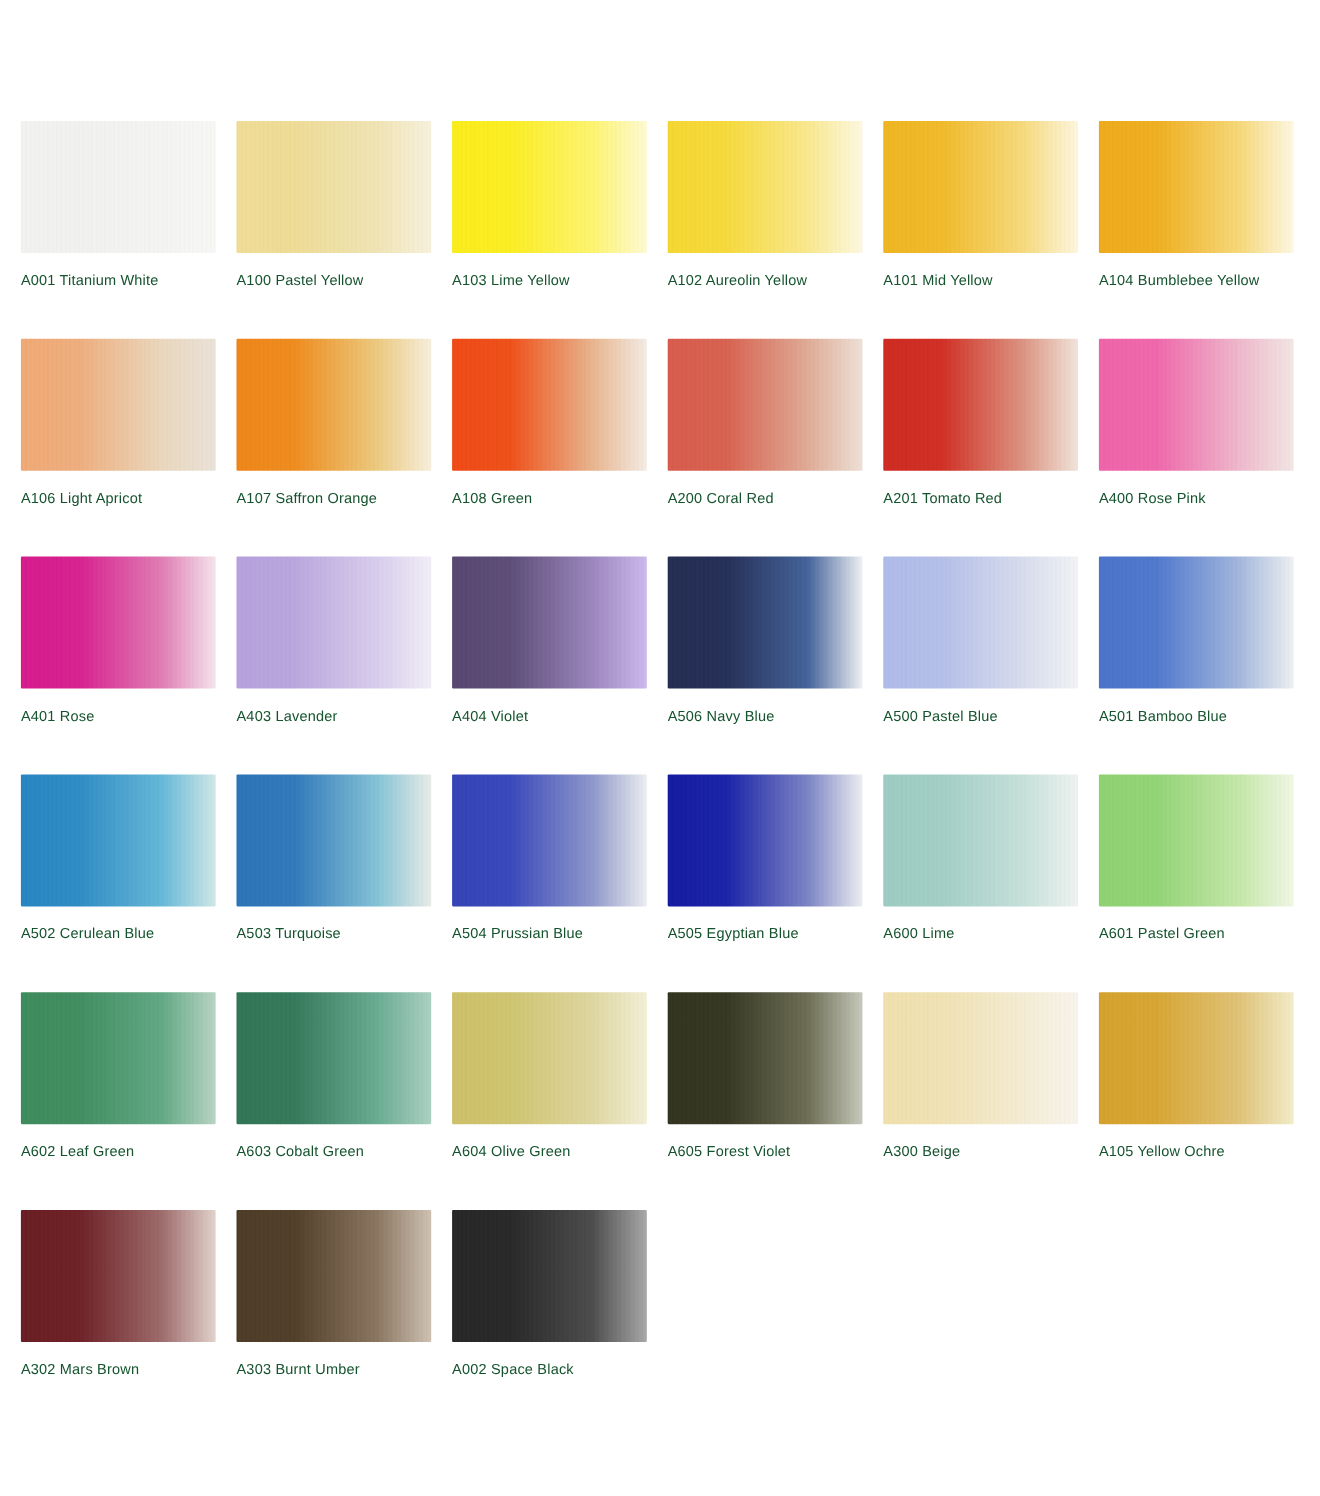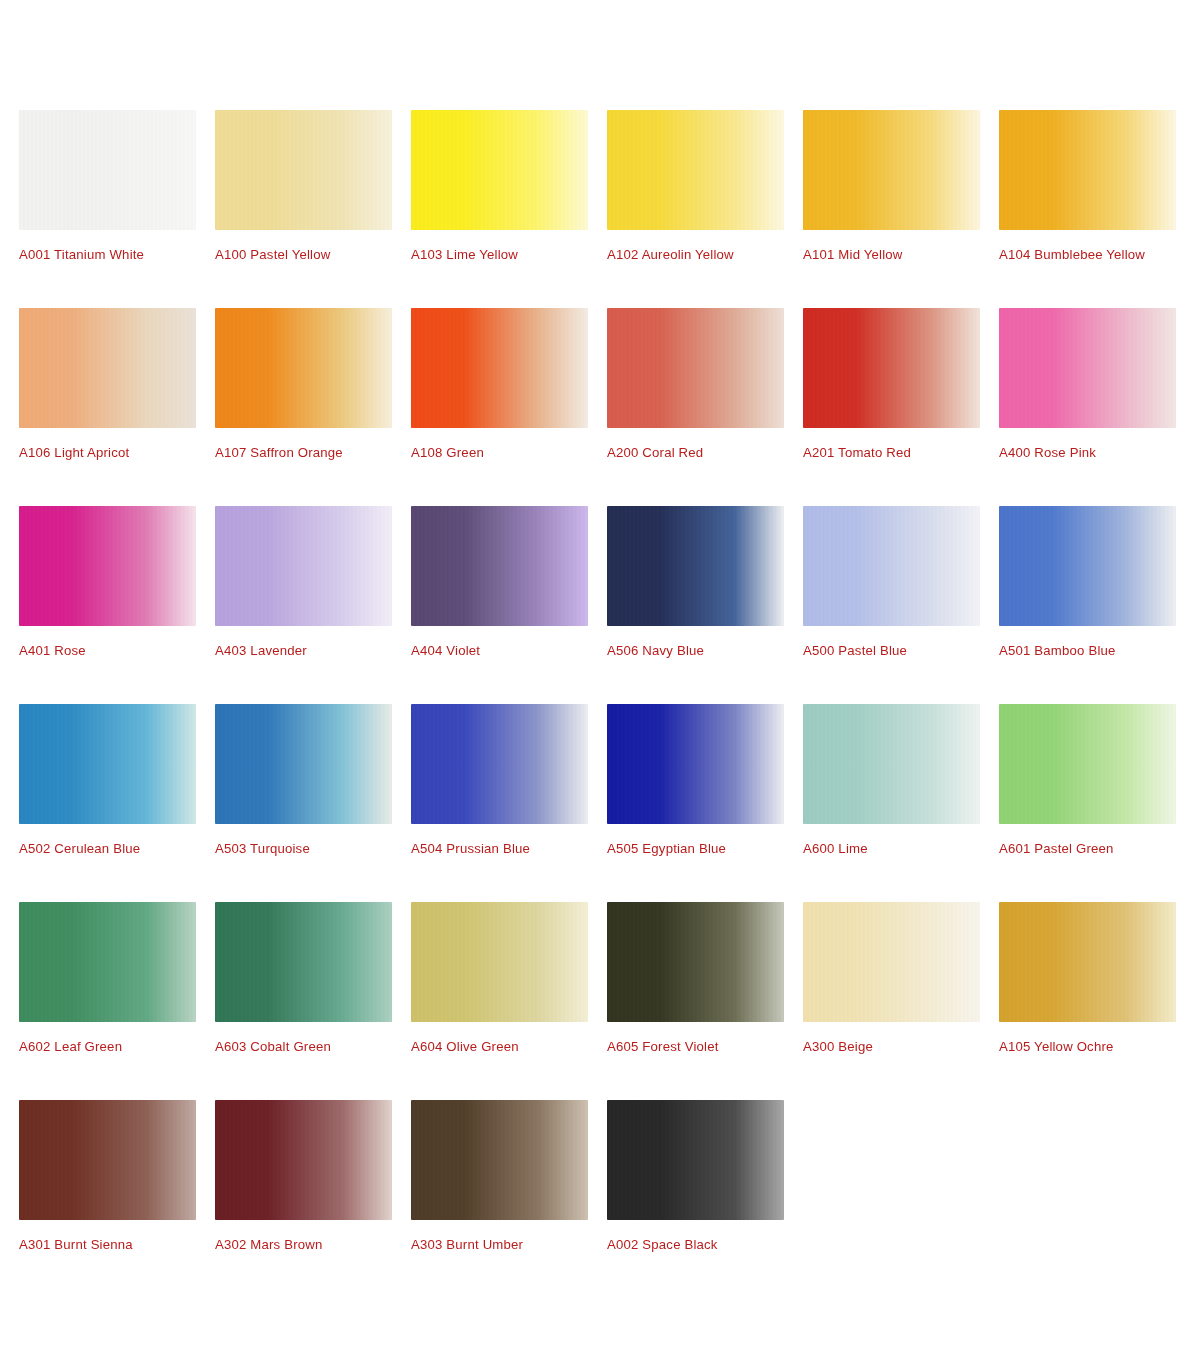--- a/index.html
+++ b/index.html
@@ -54,21 +54,21 @@
         rgba(0,0,0,0.012) 1px,
         rgba(255,255,255,0.012) 2px,
         rgba(255,255,255,0.012) 4px);
     pointer-events: none;
   }
 
   .swatch-label {
     margin-top: 17px;
     font-size: 13.2px;
     line-height: 16px;
-    color: #b91c1c;
+    color: #14532d;
     letter-spacing: 0.18px;
     white-space: nowrap;
   }
 </style>
 </head>
 <body>
 
 <div class="sheet">
   <div class="swatch-grid">
       <div class="swatch-cell">
@@ -185,24 +185,20 @@
       </div>
       <div class="swatch-cell">
         <div class="swatch-chip" style="background: linear-gradient(90deg, rgb(240, 224, 173) 0%, rgb(240, 226, 179) 30%, rgb(244, 236, 211) 72%, rgb(247, 244, 236) 100%);"></div>
         <div class="swatch-label">A300 Beige</div>
       </div>
       <div class="swatch-cell">
         <div class="swatch-chip" style="background: linear-gradient(90deg, rgb(213, 161, 44) 0%, rgb(215, 166, 52) 30%, rgb(224, 194, 119) 72%, rgb(242, 236, 200) 100%);"></div>
         <div class="swatch-label">A105 Yellow Ochre</div>
       </div>
       <div class="swatch-cell">
-        <div class="swatch-chip" style="background: linear-gradient(90deg, rgb(107, 45, 32) 0%, rgb(112, 49, 37) 30%, rgb(142, 96, 85) 72%, rgb(192, 170, 162) 100%);"></div>
-        <div class="swatch-label">A301 Burnt Sienna</div>
-      </div>
-      <div class="swatch-cell">
         <div class="swatch-chip" style="background: linear-gradient(90deg, rgb(104, 29, 34) 0%, rgb(109, 33, 39) 30%, rgb(157, 106, 106) 72%, rgb(226, 210, 204) 100%);"></div>
         <div class="swatch-label">A302 Mars Brown</div>
       </div>
       <div class="swatch-cell">
         <div class="swatch-chip" style="background: linear-gradient(90deg, rgb(77, 59, 38) 0%, rgb(82, 63, 42) 30%, rgb(138, 117, 96) 72%, rgb(206, 193, 178) 100%);"></div>
         <div class="swatch-label">A303 Burnt Umber</div>
       </div>
       <div class="swatch-cell">
         <div class="swatch-chip" style="background: linear-gradient(90deg, rgb(38, 38, 38) 0%, rgb(40, 40, 40) 30%, rgb(76, 76, 76) 72%, rgb(168, 168, 168) 100%);"></div>
         <div class="swatch-label">A002 Space Black</div>

